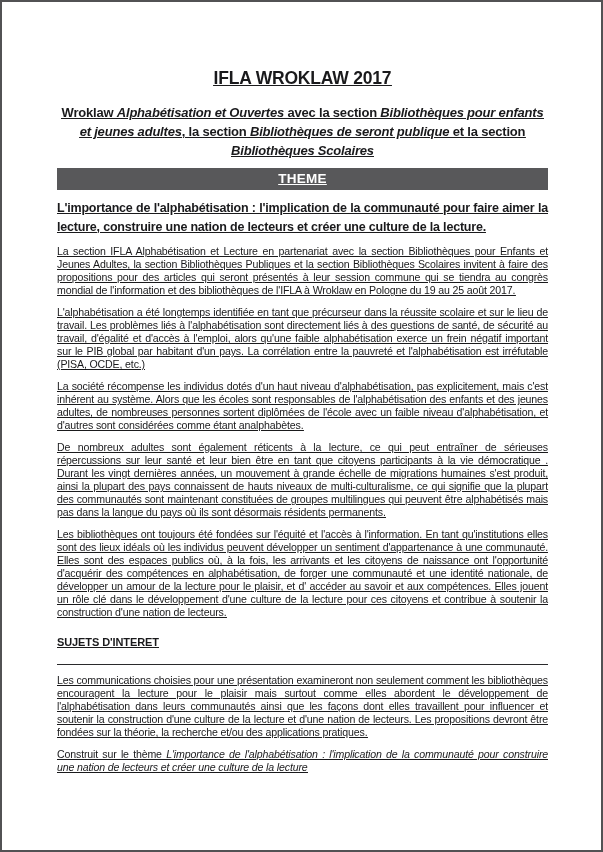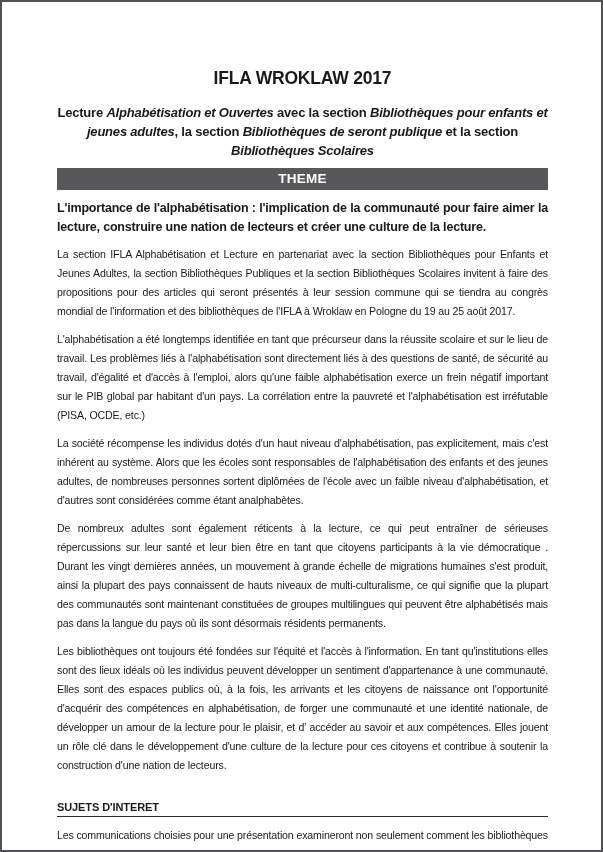--- a/index.html
+++ b/index.html
@@ -1,21 +1,21 @@
 <!DOCTYPE html>
 <html lang="fr" style="--theme-bar-bg: #58585a; --theme-bar-text: #ffffff; --body-text: #1a1a1c; --page-border: #525254;"><head>
 <meta charset="utf-8">
 <style>
   :root{
     --theme-bar-bg:#58585a;
     --theme-bar-text:#ffffff;
     --body-text:#1a1a1c;
     --page-border:#525254;
   }
-  *{margin:0;padding:0;box-sizing:border-box;}
+  *{margin:0;padding:0;box-sizing:border-box;text-decoration:underline;}
   html,body{background:#ffffff;}
   body{
     width:603px;height:852px;
     font-family:"Liberation Sans","DejaVu Sans",sans-serif;
     color:var(--body-text);
   }
   .page{
     width:603px;height:852px;
     background:#ffffff;
     border:2px solid var(--page-border);
@@ -56,45 +56,45 @@
     margin-top:9px;
     font-size:12.5px;
     font-weight:bold;
     line-height:18.5px;
     text-align:justify;
     letter-spacing:-0.2px;
   }
   p.body-par{
     margin-top:9px;
     font-size:10.6px;
-    line-height:19px;
+    line-height:13px;
     text-align:justify;
     letter-spacing:-0.15px;
   }
   .subjects-heading{
-    margin-top:26px;
+    margin-top:17px;
     font-size:11px;
     font-weight:bold;
     letter-spacing:-0.1px;
-    padding-bottom:3px;
+    padding-bottom:16px;
     border-bottom:1.5px solid #2a2a2c;
   }
   p.construit .it{font-style:italic;}
 </style>
 </head>
 <body>
 
 <div class="page">
   <div class="content">
 
     <div class="doc-title">
       <div>IFLA WROKLAW 2017</div>
     </div>
 
-    <div class="section-line"><span>Lecture </span><span class="it">Alphabétisation et Ouvertes</span><span> avec la section </span><span class="it">Bibliothèques pour enfants et jeunes adultes</span><span>, la section </span><span class="it">Bibliothèques de seront publique</span><span> et la  section </span><span class="it">Bibliothèques Scolaires</span></div>
+    <div class="section-line"><span>Wroklaw </span><span class="it">Alphabétisation et Ouvertes</span><span> avec la section </span><span class="it">Bibliothèques pour enfants et jeunes adultes</span><span>, la section </span><span class="it">Bibliothèques de seront publique</span><span> et la  section </span><span class="it">Bibliothèques Scolaires</span></div>
 
     <div class="theme-bar">THEME</div>
 
     <div class="theme-heading">L'importance de l'alphabétisation : l'implication de la  communauté pour faire aimer la lecture, construire une nation de lecteurs et créer une culture de la lecture.</div>
 
     <p class="body-par">La section IFLA Alphabétisation et Lecture  en partenariat avec la section Bibliothèques pour Enfants et Jeunes Adultes, la section Bibliothèques Publiques  et la section Bibliothèques Scolaires  invitent à faire des propositions pour des articles qui seront présentés à leur session commune qui se tiendra au congrès mondial de l'information et des bibliothèques de l'IFLA à Wroklaw en Pologne du 19 au 25 août 2017.</p>
     <p class="body-par">L'alphabétisation a été longtemps identifiée en tant que précurseur dans la réussite scolaire et sur le lieu de travail. Les problèmes liés à l'alphabétisation sont directement liés à des questions de santé, de sécurité au travail, d'égalité et d'accès à l'emploi, alors qu'une faible alphabétisation exerce un frein négatif important sur le PIB global par habitant d'un pays. La corrélation entre la pauvreté et l'alphabétisation est irréfutable (PISA, OCDE, etc.)</p>
     <p class="body-par">La société récompense les individus dotés d'un haut niveau d'alphabétisation, pas explicitement, mais c'est inhérent au système. Alors que les écoles sont responsables de l'alphabétisation des enfants et des jeunes adultes, de nombreuses personnes sortent diplômées de l'école avec un faible niveau d'alphabétisation, et d'autres sont considérées comme étant analphabètes.</p>
     <p class="body-par">De nombreux adultes sont également réticents à la lecture, ce qui peut entraîner de sérieuses répercussions sur leur santé et leur bien être en tant que citoyens participants à la vie démocratique . Durant les  vingt dernières années, un mouvement à grande échelle de migrations humaines s'est produit, ainsi la plupart des pays connaissent de hauts niveaux de multi-culturalisme, ce qui signifie que la plupart des communautés sont maintenant constituées de groupes multilingues qui peuvent être alphabétisés mais pas dans la langue du pays où ils sont désormais résidents permanents.</p>
     <p class="body-par">Les bibliothèques ont toujours été fondées sur l'équité et l'accès à l'information. En tant qu'institutions elles sont des lieux idéals où les individus peuvent développer un sentiment d'appartenance à une communauté. Elles sont des espaces publics où, à la fois, les arrivants et les citoyens de naissance ont l'opportunité d'acquérir des compétences en alphabétisation, de forger une communauté et une identité nationale, de développer un amour de la lecture pour le plaisir, et d' accéder au savoir et aux compétences. Elles jouent un rôle clé dans le développement d'une culture de la lecture pour ces citoyens et contribue à soutenir la construction d'une nation de lecteurs.</p>

